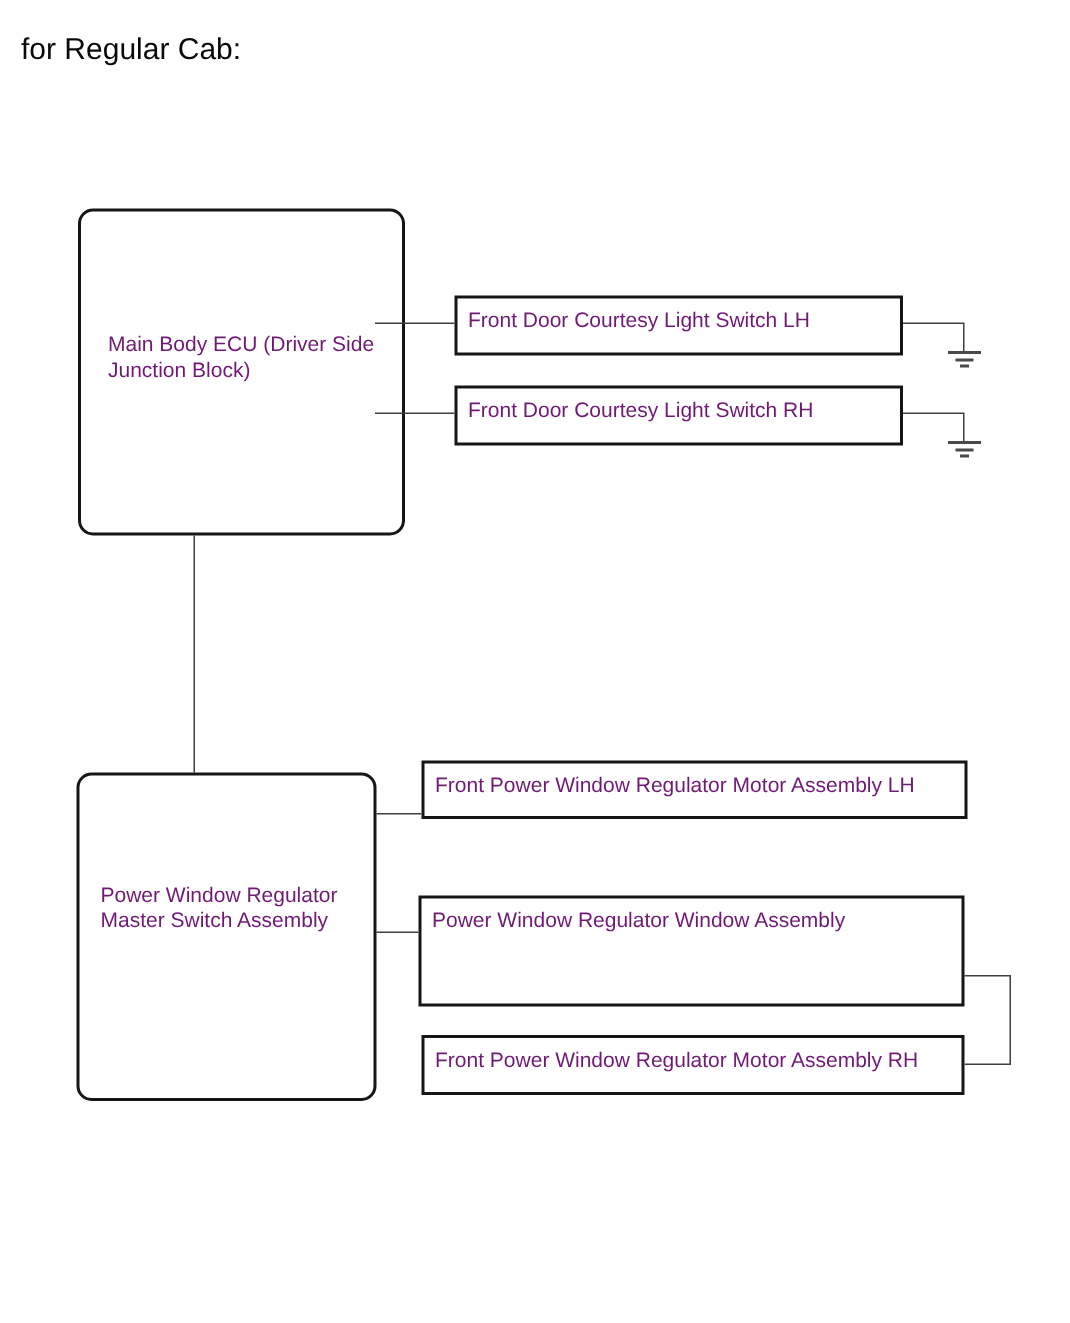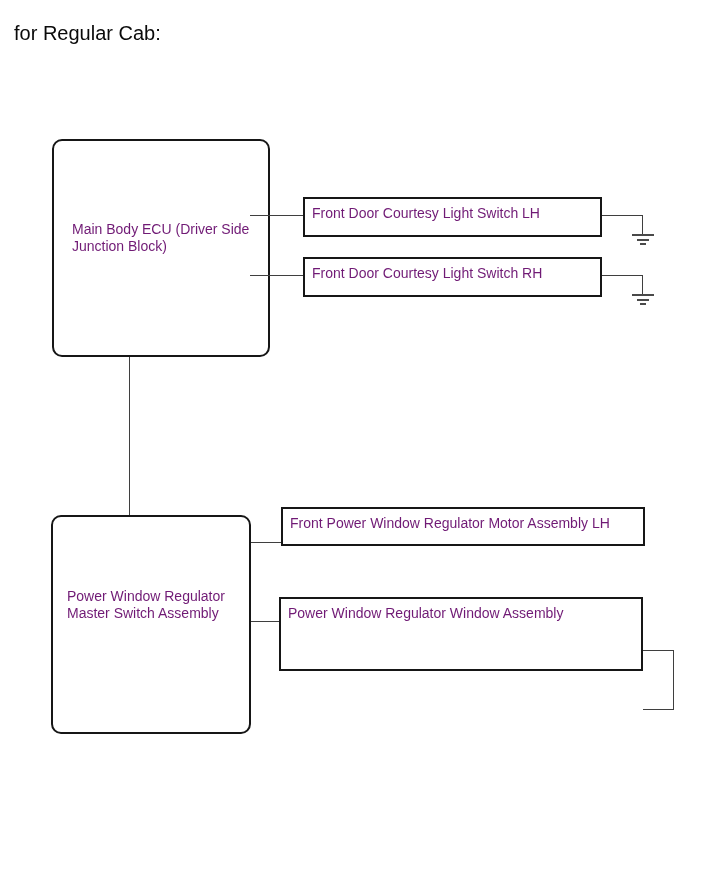--- a/index.html
+++ b/index.html
@@ -94,14 +94,17 @@
   </div>
 
   <div class="wire h w-master-sw"></div>
   <div class="node small box-switch">
     <span>Power Window Regulator Window Assembly</span>
   </div>
 
   <div class="wire h w-br-top"></div>
   <div class="wire v w-br-v"></div>
   <div class="wire h w-br-bot"></div>
+  <div class="node small box-motor-rh">
+    <span>Front Power Window Regulator Motor Assembly RH</span>
+  </div>
 
 </div>
 
 </body></html>

